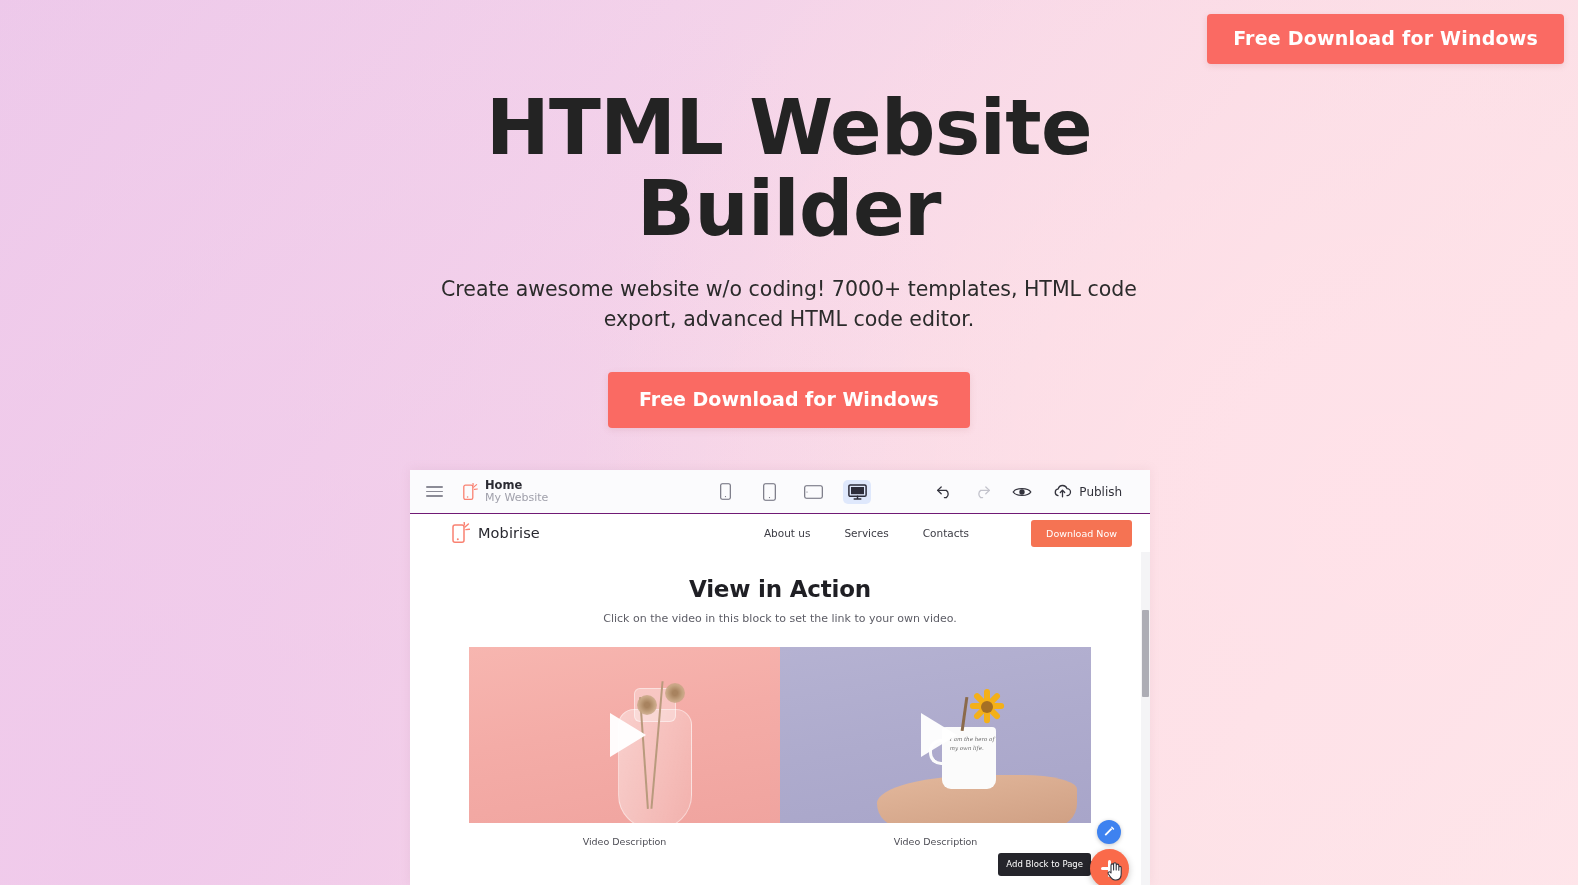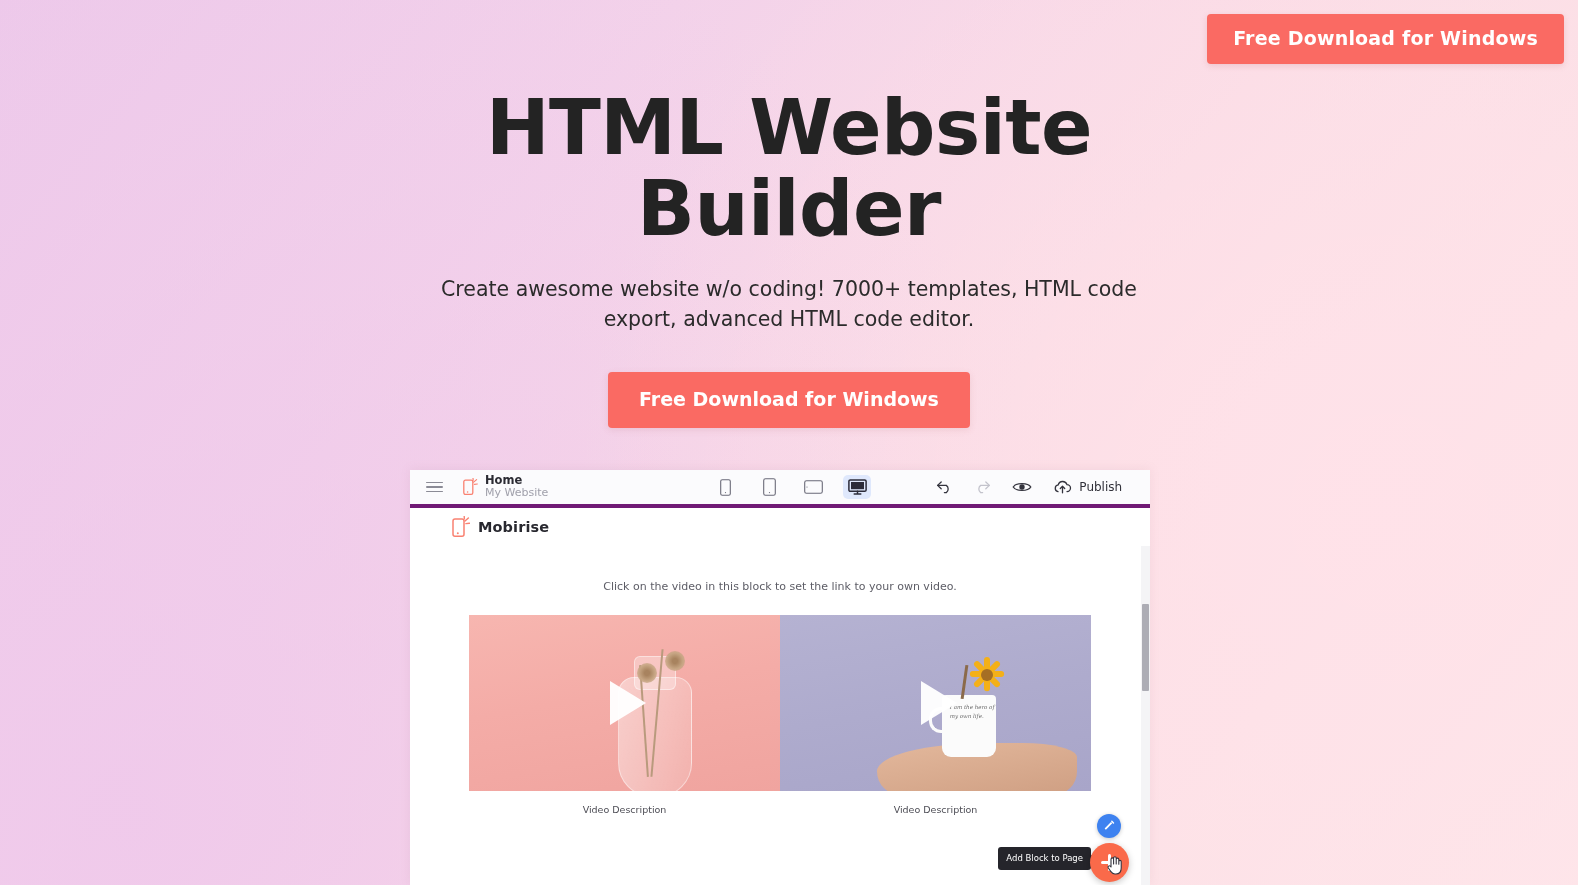--- a/index.html
+++ b/index.html
@@ -77,25 +77,25 @@
     position: absolute;
     left: 410px; top: 470px;
     width: 740px; height: 415px;
     background: #ffffff;
     overflow: hidden;
     box-shadow: 0 -1px 10px rgba(160,110,130,.10);
   }
 
   
   .editor-bar {
-    height: 38px;
+    height: 44px;
     background: #fbfbfd;
     display: flex; align-items: center;
     padding: 0 16px;
-    border-bottom: 4px solid #701a75;
+    border-bottom: 1px solid #701a75;
     position: relative;
   }
   .hamburger { width: 17px; display: flex; flex-direction: column; gap: 3px; cursor: pointer; }
   .hamburger i { display: block; height: 1.6px; background: #8b8b96; border-radius: 1px; }
   .proj { display: flex; align-items: center; gap: 7px; margin-left: 20px; cursor: pointer; }
   .proj-txt { line-height: 1.12; }
   .proj-name { font-size: 11.5px; font-weight: bold; color: #2b2b33; }
   .proj-site { font-size: 11px; color: #a0a0ab; }
 
   .devices { display: flex; align-items: center; gap: 16px; margin-left: 163px; }
@@ -109,21 +109,21 @@
   .publish-label { font-size: 12px; color: #31313a; }
 
   
   .site-nav {
     height: 38px; background: #fff;
     display: flex; align-items: center;
     padding: 0 18px 0 42px;
     position: relative;
   }
   .brand { display: flex; align-items: center; gap: 8px; }
-  .brand-name { font-size: 14.5px; font-weight: bold; color: #28282f; letter-spacing: .1px; }
+  .brand-name { font-size: 14.5px; font-weight: normal; color: #28282f; letter-spacing: .1px; }
   .nav-links { margin-left: auto; display: flex; align-items: center; gap: 34px; }
   .nav-link { font-size: 10.5px; color: #3c3c44; cursor: pointer; }
   .nav-btn {
     margin-left: 28px; background: #f57353; color: #fff;
     font-size: 9.5px; padding: 8px 15px; border: none; border-radius: 3px;
     cursor: pointer; font-family: "DejaVu Sans", "Liberation Sans", sans-serif;
   }
 
   
   .canvas { position: relative; background: #fff; height: 339px; padding-top: 24px; }
@@ -303,23 +303,30 @@
 
   <div class="site-nav">
     <div class="brand">
       <svg width="18" height="22" viewBox="0 0 18 22">
         <rect x="1" y="3" width="11" height="17.2" rx="2" fill="none" stroke="#f98171" stroke-width="1.5"></rect>
         <circle cx="5.8" cy="17.3" r="1" fill="#f98171"></circle>
         <path d="M13 5 L16.4 2 M13.9 7.6 L17.4 7.2 M12.4 2.8 L12.2 0.4" stroke="#f98171" stroke-width="1.4" stroke-linecap="round"></path>
       </svg>
       <span class="brand-name">Mobirise</span>
     </div>
+    <div class="nav-links">
+      <span class="nav-link">About us</span>
+      <span class="nav-link">Services</span>
+      <span class="nav-link">Contacts</span>
+      <button class="nav-btn">Download Now</button>
+    </div>
   </div>
 
   <div class="canvas">
+    <div class="sec-title">View in Action</div>
     <div class="sec-sub">Click on the video in this block to set the link to your own video.</div>
 
     <div class="videos">
       <div class="vid-wrap">
         <div class="vid vid-a">
           <div class="vase">
             <div class="vase-neck"></div>
           </div>
           <div class="stem" style="left:56%;bottom:14px;height:112px;transform:rotate(-4deg);"></div>
           <div class="stem" style="left:60%;bottom:14px;height:128px;transform:rotate(5deg);"></div>

